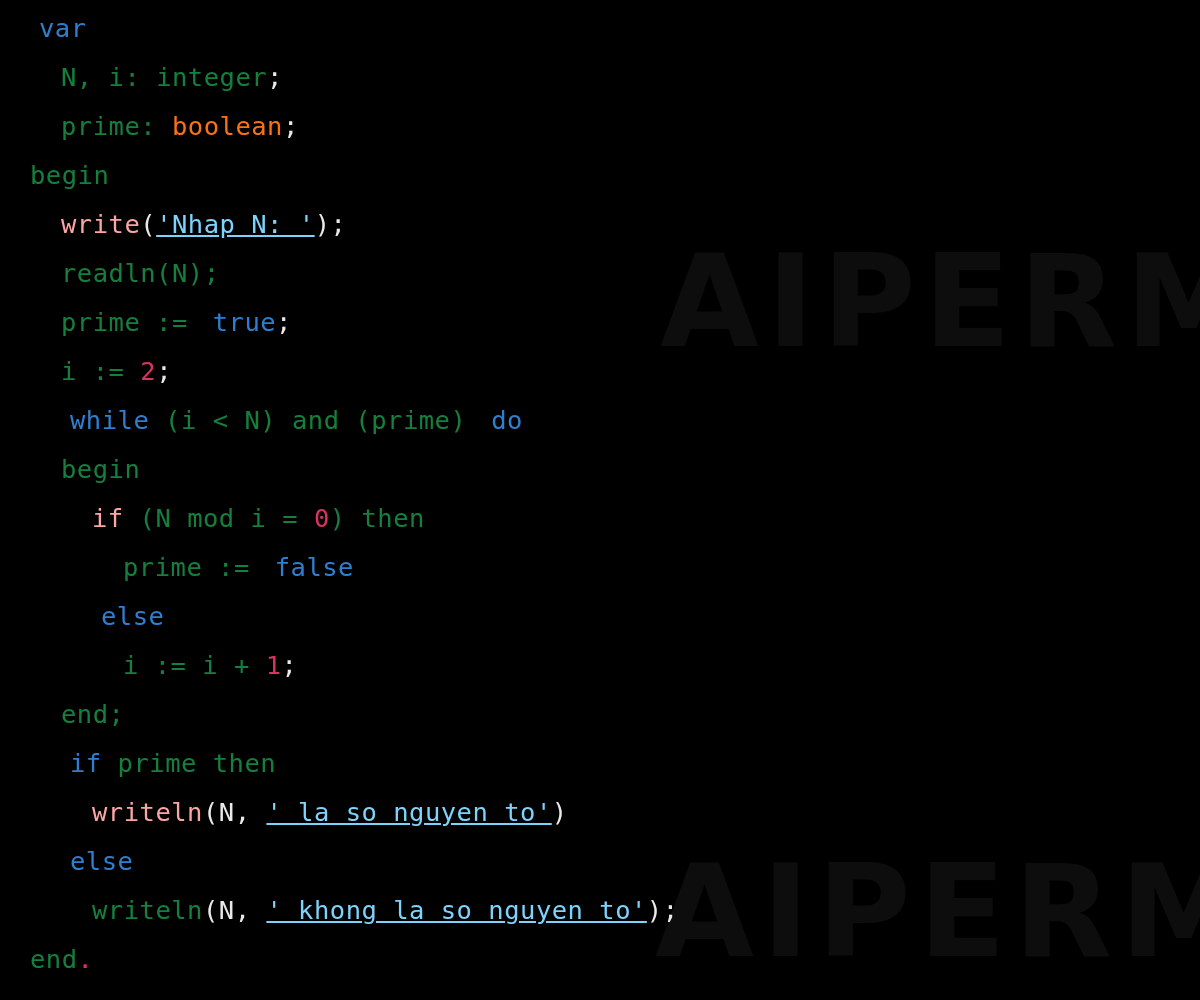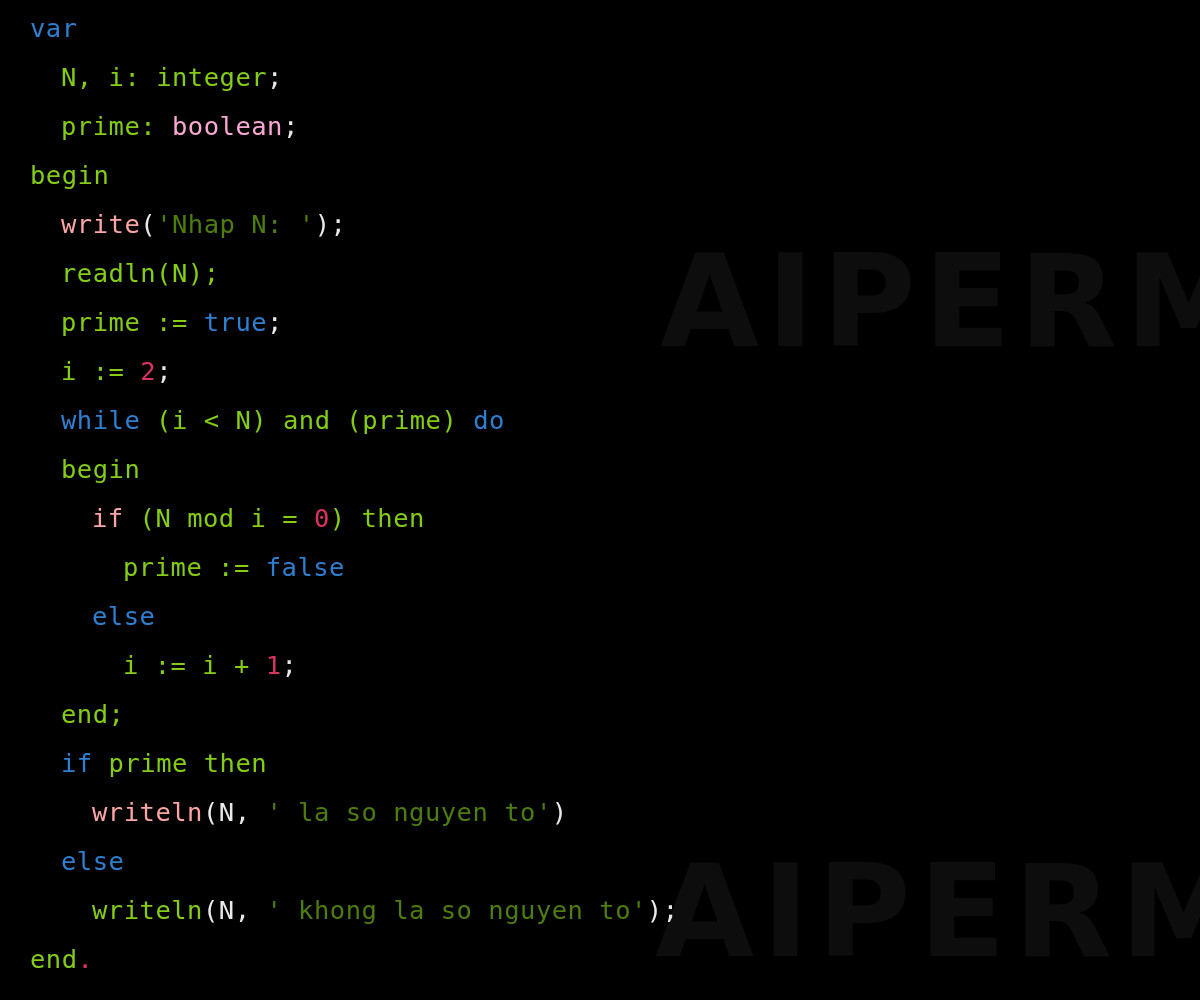--- a/index.html
+++ b/index.html
@@ -60,26 +60,26 @@
     display: block;
     height: 49px;
     line-height: 49px;
     font-size: 25.5px;
     white-space: pre;
     color: #e9e9e9;
     padding-left: 30px;
     letter-spacing: 0.5px;
   }
   .tok { white-space: pre; }
-  .tok-plain    { color: #84cc16; }
-  .tok-keyword  { color: #2f7fd1; }
+  .tok-plain    { color: #15803d; }
+  .tok-keyword  { color: #2f7fd1; margin-left: 9px; }
   .tok-builtin  { color: #fca5a5; }
-  .tok-string   { color: #4d7c0f; }
+  .tok-string   { color: #7dd3fc; text-decoration: underline; }
   .tok-number   { color: #d8345f; }
-  .tok-type     { color: #f9a8d4; }
+  .tok-type     { color: #f97316; }
   .tok-punct    { color: #e9e9e9; }
 </style>
 </head>
 <body>
 
 <div id="code-surface">
 
   <div class="watermark-layer">
     <div class="watermark wm-top">AIPERM</div>
     <div class="watermark wm-bottom">AIPERM</div>

